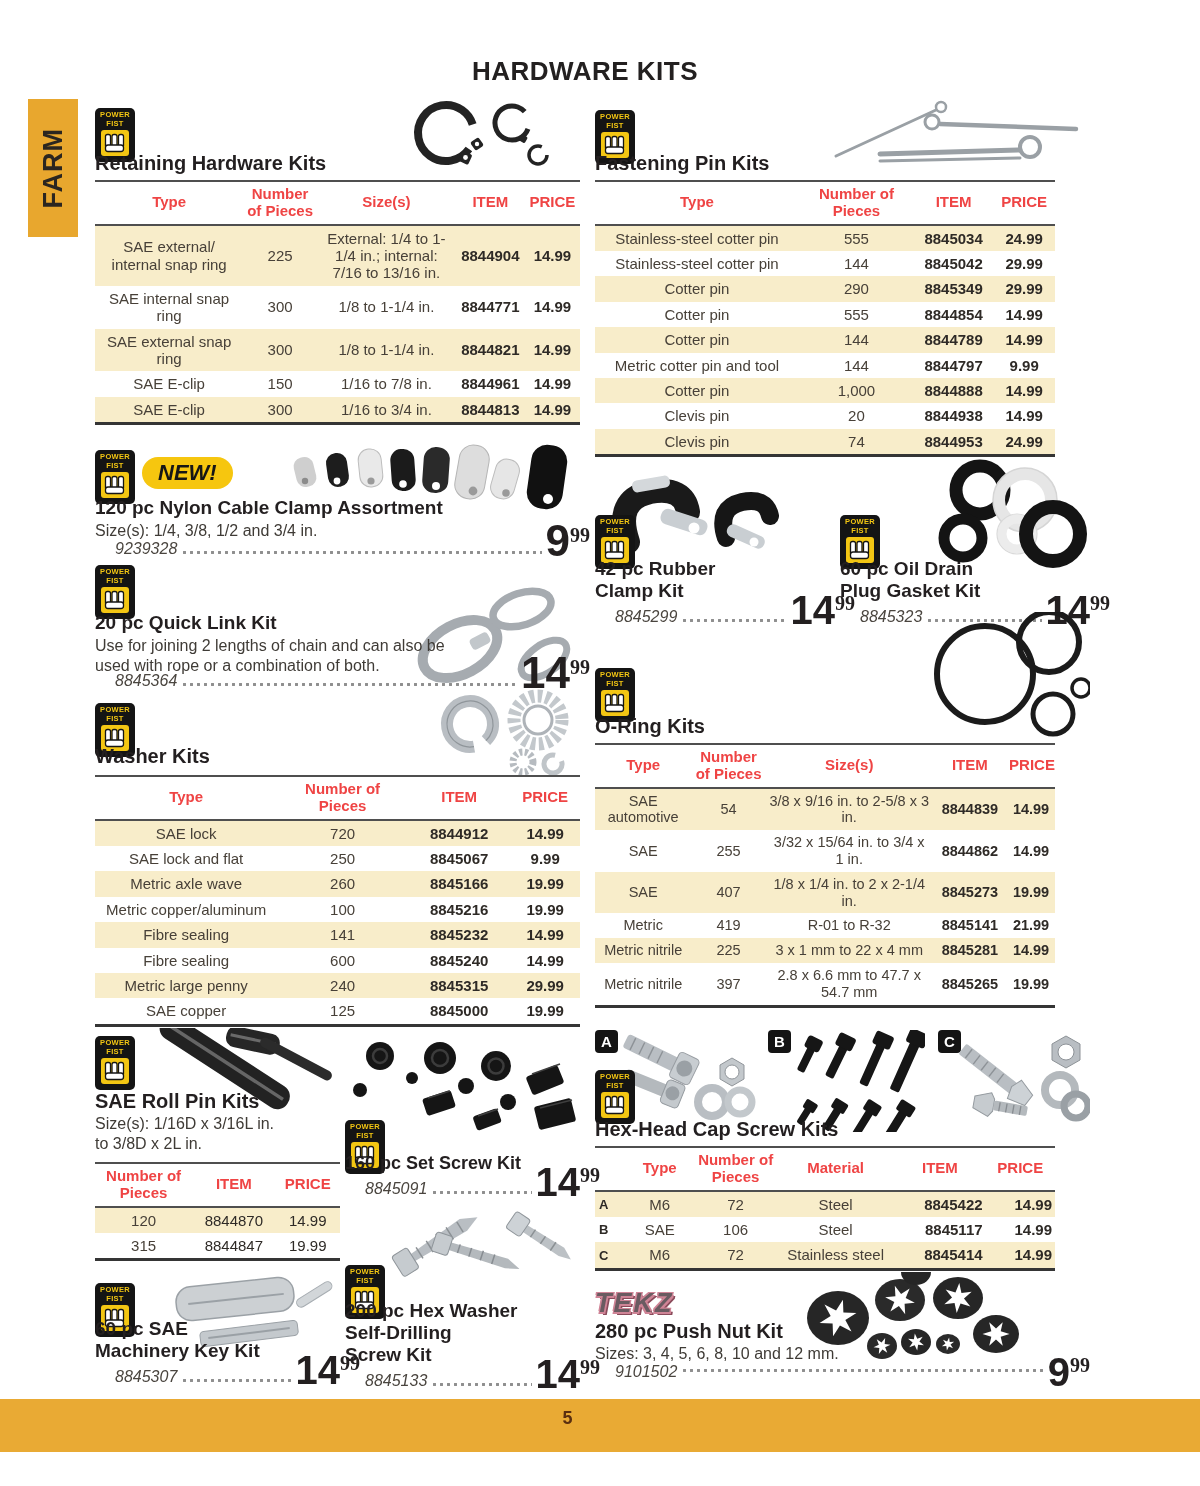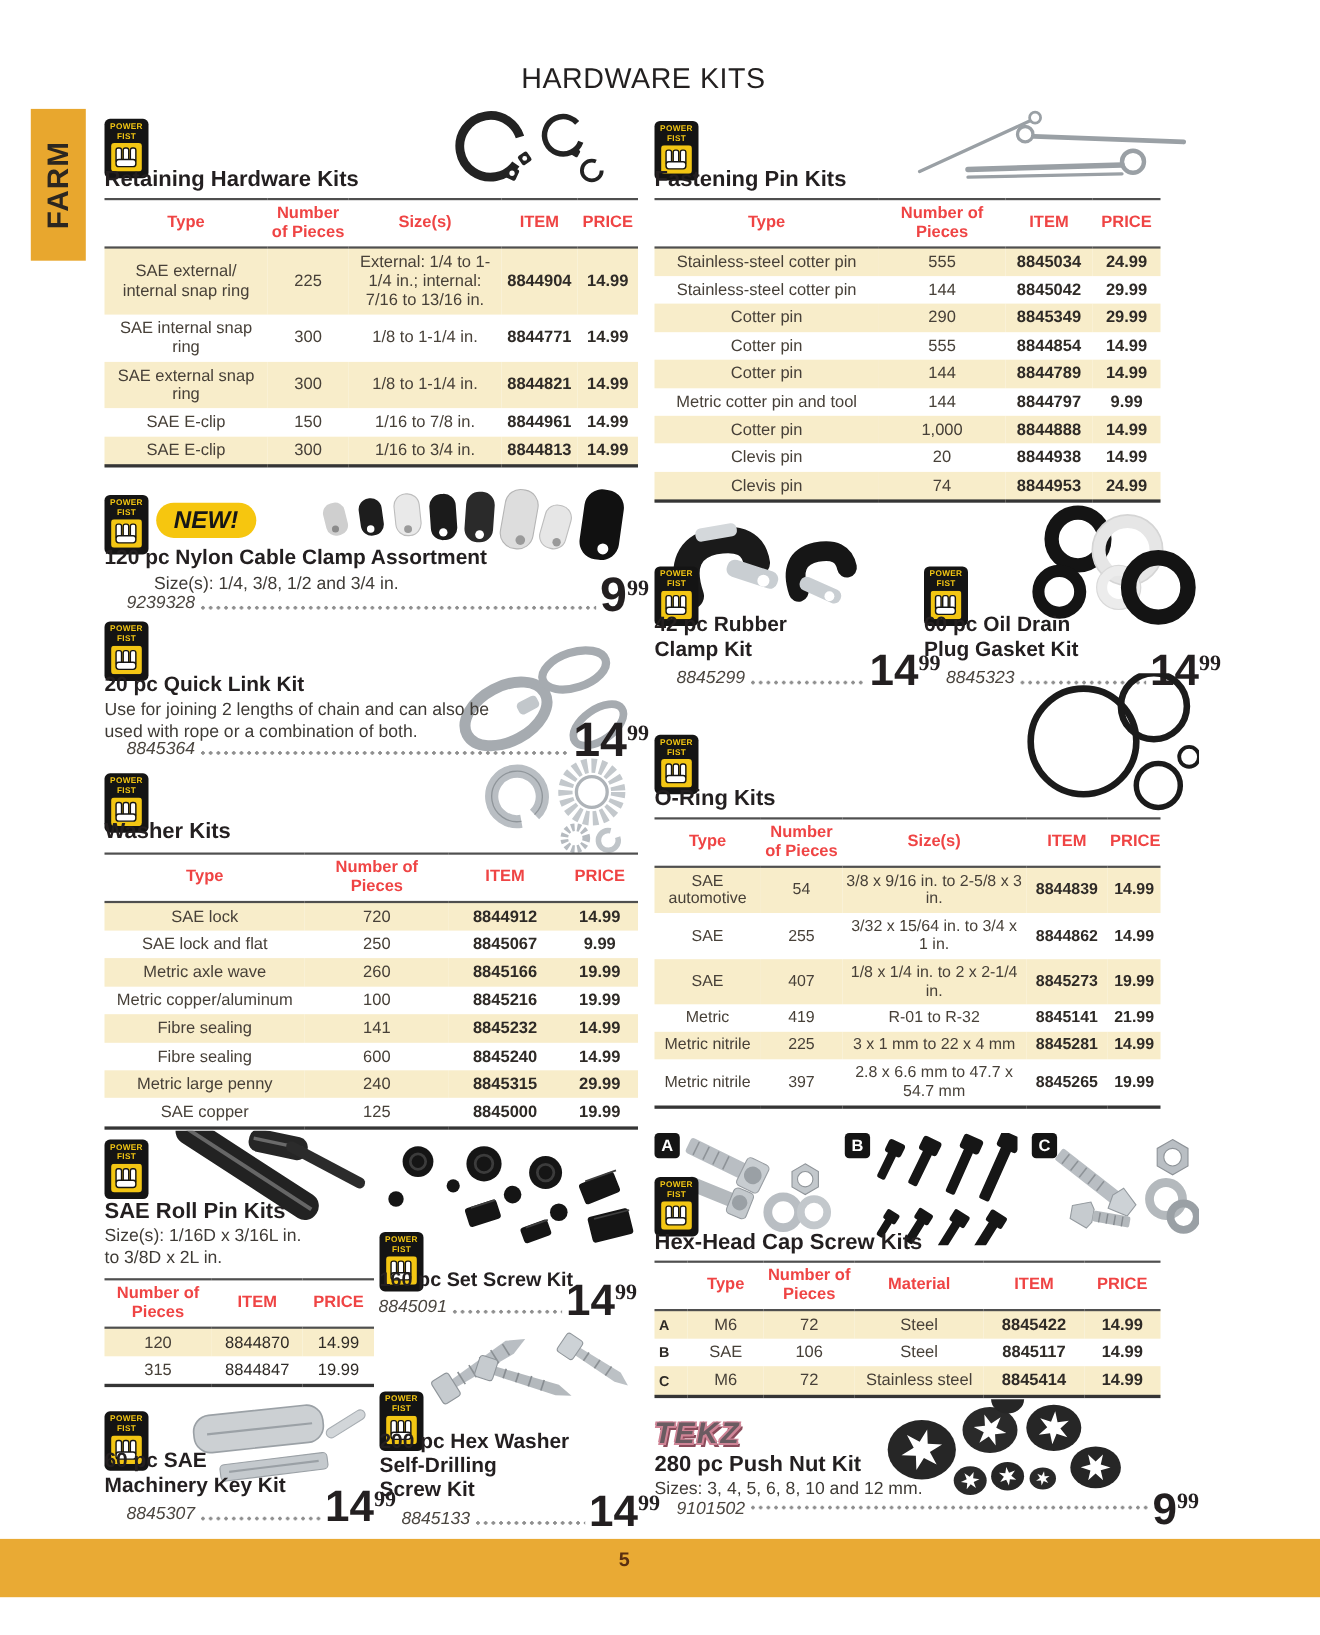--- a/index.html
+++ b/index.html
@@ -1,20 +1,20 @@
 <!DOCTYPE html>
 <html><head>
 <meta charset="utf-8">
 <style>
   html,body{margin:0;padding:0;background:#fff;}
   #page{position:relative;width:1200px;height:1486px;background:#fff;
         font-family:"Liberation Sans", sans-serif;color:#231f20;overflow:hidden;}
   .abs{position:absolute;}
   
-  .page-title{left:0;right:30px;top:56px;text-align:center;font-size:26px;font-weight:400;letter-spacing:.5px;color:#232020;}
+  .page-title{left:0;right:30px;top:56px;text-align:center;font-size:26px;font-weight:700;letter-spacing:.5px;color:#232020;}
   .farm-tab{left:28px;top:99px;width:50px;height:138px;background:#e8a72e;display:flex;align-items:center;justify-content:center;}
   .farm-tab span{writing-mode:vertical-rl;transform:rotate(180deg);font-size:27px;font-weight:800;letter-spacing:1px;color:#2b2620;}
   .footer-bar{left:0;top:1399px;width:1200px;height:53px;background:#e9aa34;}
   .page-num{left:0;top:1408px;width:1135px;text-align:center;font-size:18px;font-weight:800;color:#5a2f10;}
   
   .pf{position:absolute;width:40px;height:54px;background:#141414;border-radius:5px;display:flex;flex-direction:column;align-items:center;padding:3px 2px;box-sizing:border-box;}
   .pf-t{color:#f3c613;font-size:7.5px;font-weight:800;line-height:1.15;text-align:center;letter-spacing:.3px;}
   .pf-f{margin-top:2px;}
   
   .sec-title{font-size:20px;font-weight:800;color:#231f20;white-space:nowrap;}
@@ -45,21 +45,21 @@
   #t-fas th:nth-child(1){width:45%}#t-fas th:nth-child(2){width:25%}#t-fas th:nth-child(3){width:17%}#t-fas th:nth-child(4){width:13%}
   #t-fas td:nth-child(3),#t-fas td:nth-child(4){font-weight:700;color:#2e2a26;}
   #t-was th:nth-child(1){width:38%}#t-was th:nth-child(2){width:27%}#t-was th:nth-child(3){width:21%}#t-was th:nth-child(4){width:14%}
   #t-was td:nth-child(3),#t-was td:nth-child(4){font-weight:700;color:#2e2a26;}
   #t-ori{font-size:14.5px;}
   #t-ori th:nth-child(1){width:21%}#t-ori th:nth-child(2){width:16%}#t-ori th:nth-child(3){width:37%}#t-ori th:nth-child(4){width:16%}#t-ori th:nth-child(5){width:10%}
   #t-ori td:nth-child(4),#t-ori td:nth-child(5){font-weight:700;color:#2e2a26;}
   #t-rol th:nth-child(1){width:40%}#t-rol th:nth-child(2){width:34%}#t-rol th:nth-child(3){width:26%}
   #t-rol td:nth-child(2),#t-rol td:nth-child(3){font-weight:400;color:#2e2a26;}
   #t-hex th:nth-child(1){width:6%}#t-hex th:nth-child(2){width:15%}#t-hex th:nth-child(3){width:18%}#t-hex th:nth-child(4){width:26%}#t-hex th:nth-child(5){width:20%}#t-hex th:nth-child(6){width:15%}
-  #t-hex td:nth-child(5),#t-hex td:nth-child(6){font-weight:700;color:#2e2a26;}
+  #t-hex td:nth-child(5),#t-hex td:nth-child(6){font-weight:700;color:#2e2a26;text-align:right;}
   #t-hex td:first-child{text-align:left;font-weight:800;font-size:13px;padding-left:4px;color:#2e2a26;}
 </style>
 </head>
 <body>
 
 <div id="page">
 
   <div class="abs page-title">HARDWARE KITS</div>
   <div class="abs farm-tab">
       <span>FARM</span>
@@ -162,21 +162,21 @@
         <circle cx="151" cy="43" r="4" fill="#fff"></circle>
       <rect x="172" y="2" width="30" height="54" rx="14" fill="#dddddd" stroke="#b5b5b5" transform="rotate(10 187 29)"></rect>
         <circle cx="188" cy="48" r="4.4" fill="#9a9a9a"></circle>
       <rect x="208" y="16" width="24" height="40" rx="11" fill="#e6e6e6" stroke="#bdbdbd" transform="rotate(16 220 36)"></rect>
         <circle cx="221" cy="50" r="3.8" fill="#9a9a9a"></circle>
       <rect x="244" y="2" width="36" height="64" rx="16" fill="#111111" transform="rotate(8 262 34)"></rect>
         <circle cx="263" cy="56" r="5" fill="#fff"></circle>
     </g>
   </svg>
   <div class="abs prod-title" style="left:95px;top:497px;">120 pc Nylon Cable Clamp Assortment</div>
-  <div class="abs body-txt" style="left:95px;top:521px;margin-left:45px;">Size(s): 1/4, 3/8, 1/2 and 3/4 in.</div>
+  <div class="abs body-txt" style="left:95px;top:521px;">Size(s): 1/4, 3/8, 1/2 and 3/4 in.</div>
   <div class="abs skurow" style="left:95px;top:514px;width:475px;">
     <span class="sku">9239328</span>
     <span class="dots"></span>
     <span class="bigprice"><span>9</span><span class="ct">99</span></span>
   </div>
 
   <div class="pf" style="left:95px;top:565px;">
       <div class="pf-t">POWER<br>FIST</div>
       <svg class="pf-f" width="28" height="26" viewBox="0 0 28 26">
         <rect x="0" y="0" width="28" height="26" rx="3" fill="#f3c613"></rect>
@@ -381,21 +381,21 @@
       <div class="pf-t">POWER<br>FIST</div>
       <svg class="pf-f" width="28" height="26" viewBox="0 0 28 26">
         <rect x="0" y="0" width="28" height="26" rx="3" fill="#f3c613"></rect>
         <rect x="4.5" y="4.5" width="5" height="13" rx="2" fill="#fff" stroke="#151515" stroke-width="1.3"></rect>
         <rect x="11" y="4.5" width="5" height="13" rx="2" fill="#fff" stroke="#151515" stroke-width="1.3"></rect>
         <rect x="17.5" y="4.5" width="5" height="13" rx="2" fill="#fff" stroke="#151515" stroke-width="1.3"></rect>
         <rect x="4.5" y="15" width="18" height="6.5" rx="2.5" fill="#fff" stroke="#151515" stroke-width="1.3"></rect>
       </svg>
     </div>
   <div class="abs prod-title" style="left:345px;top:1152px;font-size:18px;">160 pc Set Screw Kit</div>
-  <div class="abs skurow" style="left:324px;top:1154px;width:235px;">
+  <div class="abs skurow" style="left:345px;top:1154px;width:235px;">
     <span class="sku">8845091</span>
     <span class="dots"></span>
     <span class="bigprice" style="font-size:40px;"><span>14</span><span class="ct">99</span></span>
   </div>
 
   <svg class="abs" style="left:388px;top:1198px;" width="195" height="105" viewBox="0 0 195 105">
     <g transform="rotate(-32 60 40)">
       <polygon points="18,34 80,30 96,38 80,44 18,42" fill="#b9bec3"></polygon>
       <g stroke="#8b9094" stroke-width="1.5">
           <line x1="28" y1="31" x2="28" y2="44"></line>

